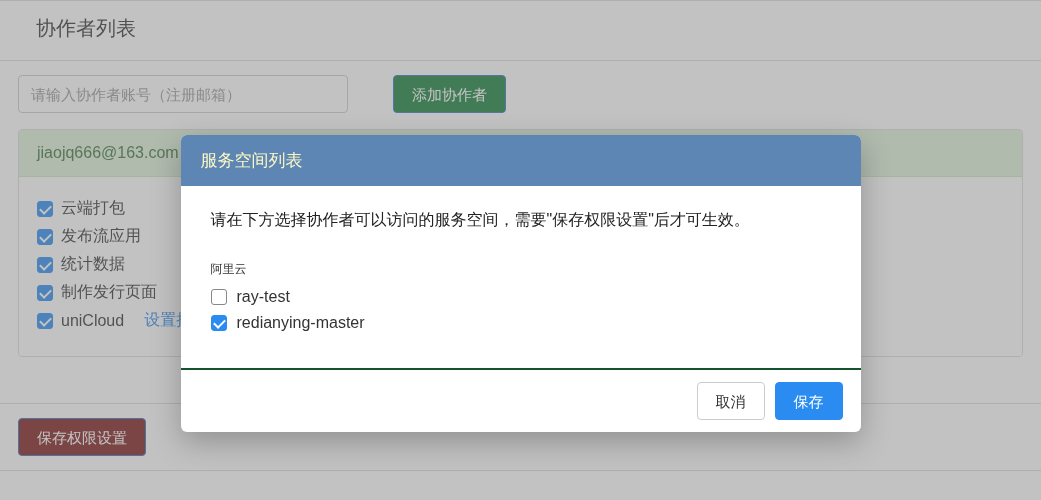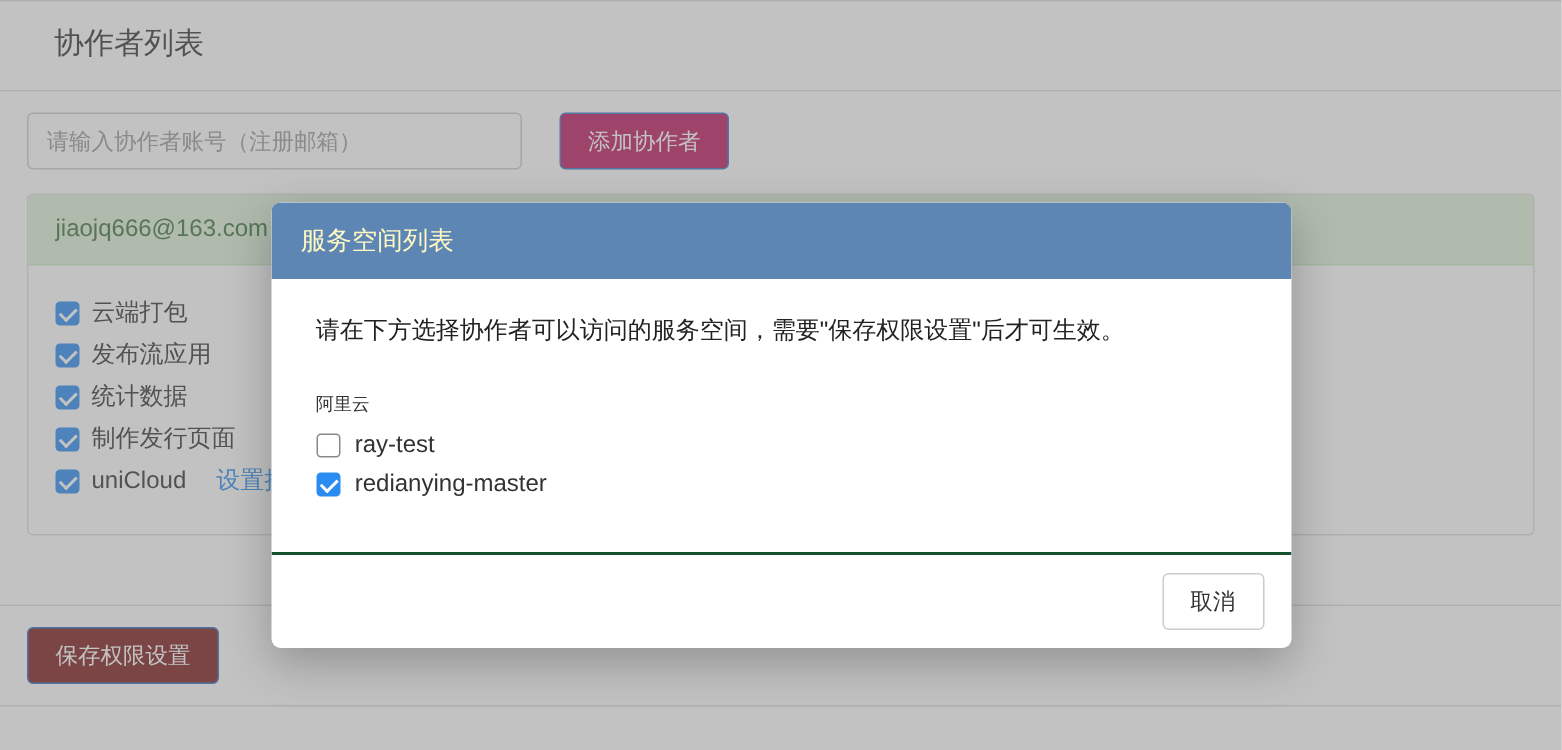--- a/index.html
+++ b/index.html
@@ -53,23 +53,24 @@
       border-radius: 4px;
       cursor: pointer;
       font-size: 15px;
       line-height: 1;
       padding: 0 18px;
       height: 38px;
       border: 1px solid transparent;
       user-select: none;
     }
     .btn-primary {
-      background: #be185d;
+      background: #15803d;
       color: #fff;
       border-color: #3875c6;
+      margin-left: 20px;
     }
     .btn-primary-alt {
       background: #7f1d1d;
       color: #fff;
       border-color: #2e6fc4;
     }
     .btn-bright {
       background: #2a8cf0;
       color: #fff;
       border-color: #2a8cf0;
@@ -261,15 +262,16 @@
       </label>
 
       <label class="space-row">
         <span class="checkbox checked"></span>
         <span>redianying-master</span>
       </label>
 
     </div>
     <div class="modal-footer">
       <button class="btn btn-default">取消</button>
+      <button class="btn btn-bright">保存</button>
     </div>
   </div>
 </div>
 
 </body></html>

